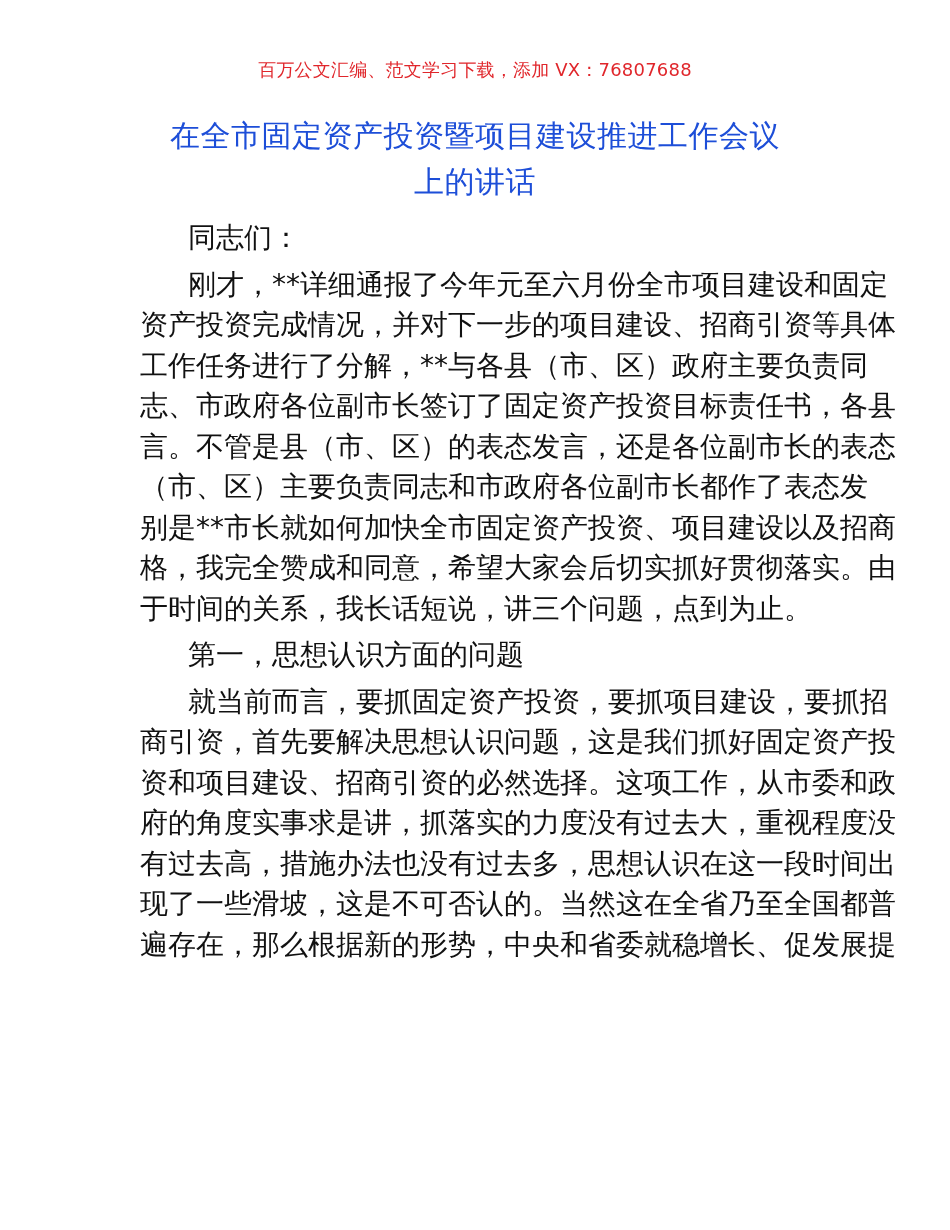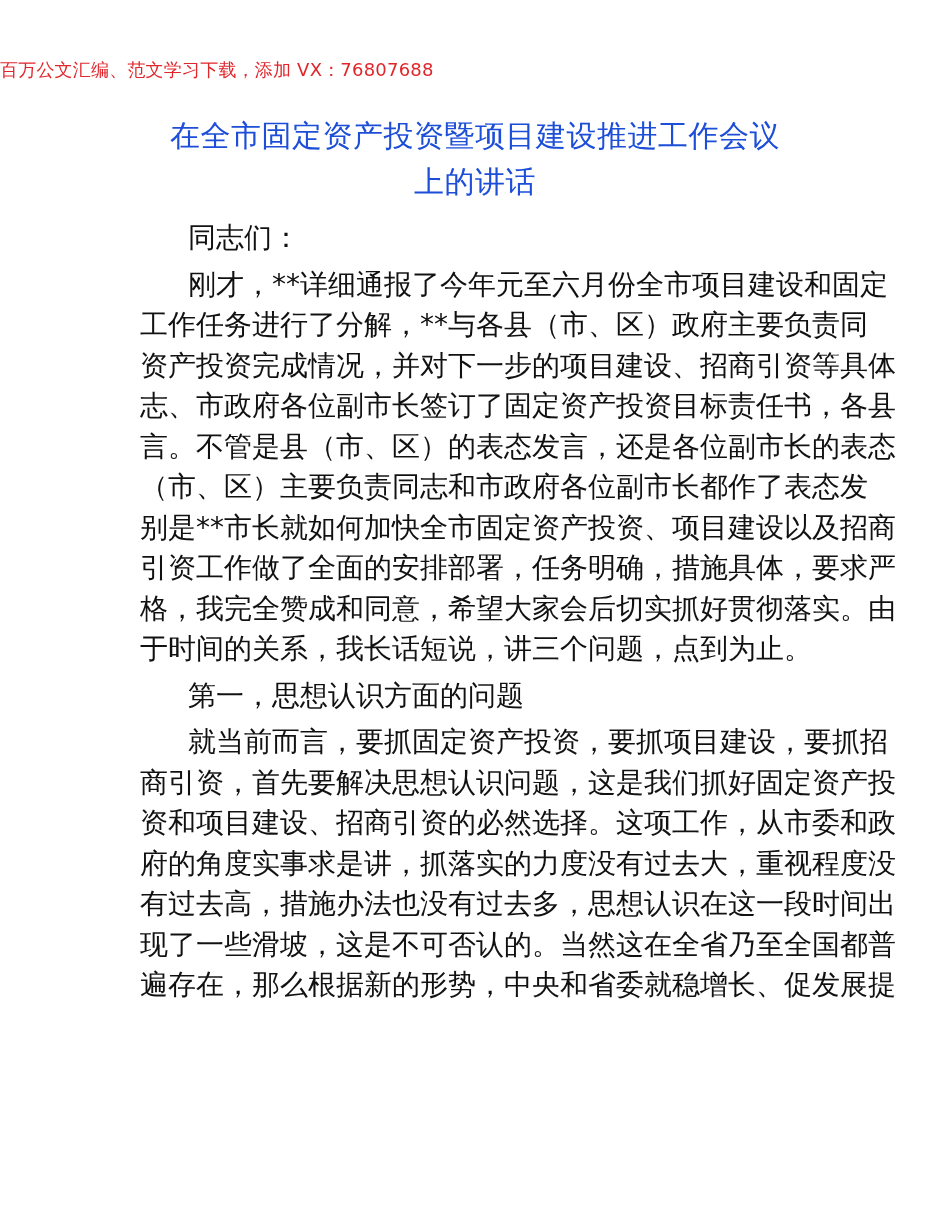--- a/index.html
+++ b/index.html
@@ -1,18 +1,18 @@
 <!DOCTYPE html>
 <html><head>
 <meta charset="utf-8">
 <style>
   html, body { margin: 0; padding: 0; background: #ffffff; }
   body { width: 950px; height: 1230px; position: relative; overflow: hidden;
          font-family: "DejaVu Sans", "Liberation Sans", sans-serif; color: #111; }
-  .header { position: absolute; top: 56px; left: 0; width: 950px; 
+  .header { position: absolute; top: 56px; left: 0; width: 950px; text-align: center;
             color: #e0262b; font-size: 18px; line-height: 28px; letter-spacing: 0.2px; }
   .title { position: absolute; top: 113px; left: 140px; width: 670px; text-align: center;
            font-size: 30px; line-height: 46px; color: #1d4ed8; letter-spacing: 0.5px; }
   .body { position: absolute; top: 218px; left: 140px; width: 672px; }
   .line { font-size: 28px; height: 40.5px; line-height: 40.5px; white-space: nowrap;
           letter-spacing: 0px; color: #111; }
   .line.just { text-align: justify; text-align-last: justify; }
   .line.indent { padding-left: 48px; }
   .para-gap { height: 6px; }
 </style>
@@ -25,27 +25,26 @@
   <div>在全市固定资产投资暨项目建设推进工作会议</div>
   <div>上的讲话</div>
 </div>
 
 <div class="body">
   <div class="line indent">同志们：</div>
   <div class="para-gap"></div>
 
   <div>
     <div class="line indent just">刚才，**详细通报了今年元至六月份全市项目建设和固定</div>
+    <div class="line just">资产投资完成情况，并对下一步的项目建设、招商引资等具体</div>
     <div class="line just">工作任务进行了分解，**与各县（市、区）政府主要负责同</div>
-    <div class="line just">资产投资完成情况，并对下一步的项目建设、招商引资等具体</div>
     <div class="line just">志、市政府各位副市长签订了固定资产投资目标责任书，各县</div>
     <div class="line just">言。不管是县（市、区）的表态发言，还是各位副市长的表态</div>
     <div class="line just">（市、区）主要负责同志和市政府各位副市长都作了表态发</div>
     <div class="line just">别是**市长就如何加快全市固定资产投资、项目建设以及招商</div>
-    <div class="line just">引资工作做了全面的安排部署，任务明确，措施具体，要求严</div>
     <div class="line just">格，我完全赞成和同意，希望大家会后切实抓好贯彻落实。由</div>
     <div class="line">于时间的关系，我长话短说，讲三个问题，点到为止。</div>
   </div>
   <div class="para-gap"></div>
 
   <div>
     <div class="line indent">第一，思想认识方面的问题</div>
   </div>
   <div class="para-gap"></div>
 

